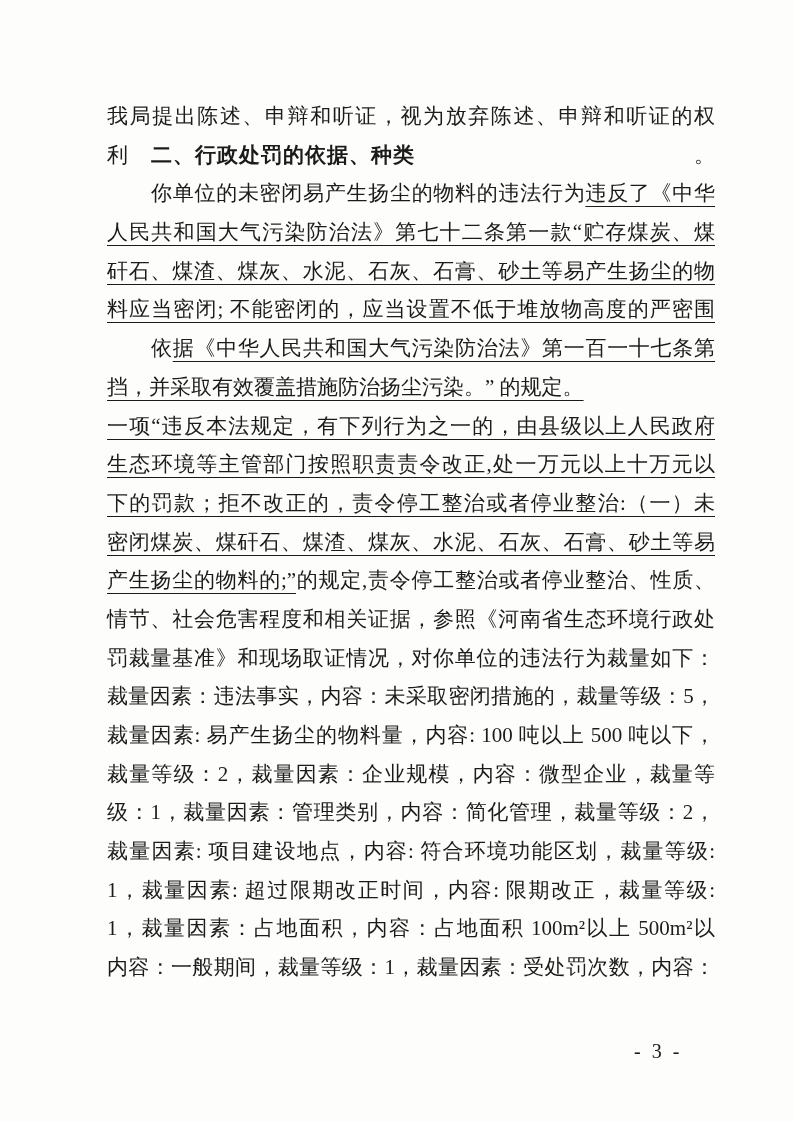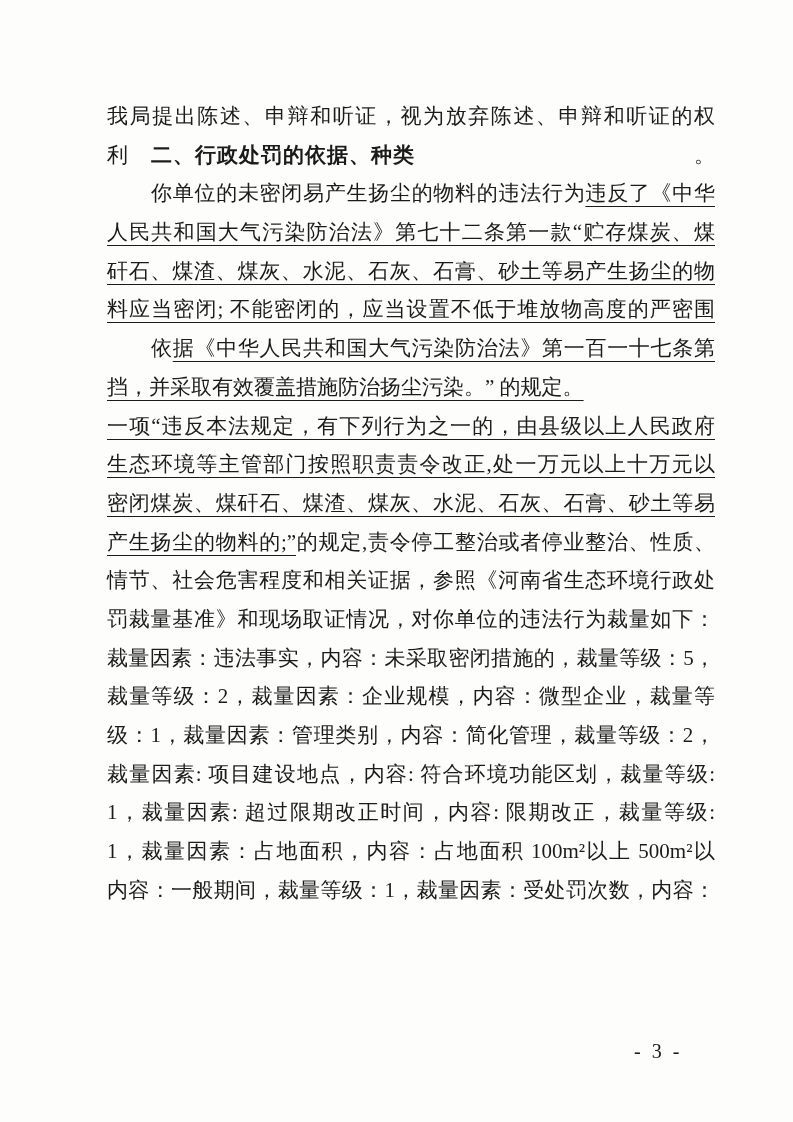--- a/index.html
+++ b/index.html
@@ -71,25 +71,27 @@
       <div class="line full"><span class="plain">我局提出陈述、申辩和听证，视为放弃陈述、申辩和听证的权利。</span></div>
       <div class="line heading indent"><span class="plain">二、行政处罚的依据、种类</span></div>
       <div class="line indent full"><span class="plain">你单位的未密闭易产生扬尘的物料的违法行为</span><span class="u">违反了《中华</span></div>
       <div class="line full"><span class="u">人民共和国大气污染防治法》第七十二条第一款“贮存煤炭、煤</span></div>
       <div class="line full"><span class="u">矸石、煤渣、煤灰、水泥、石灰、石膏、砂土等易产生扬尘的物</span></div>
       <div class="line full"><span class="u">料应当密闭; 不能密闭的，应当设置不低于堆放物高度的严密围</span></div>
       <div class="line indent full"><span class="plain">依</span><span class="u">据《中华人民共和国大气污染防治法》第一百一十七条第</span></div>
       <div class="line"><span class="u">挡，并采取有效覆盖措施防治扬尘污染。” 的规定。</span></div>
       <div class="line full"><span class="u">一项“违反本法规定，有下列行为之一的，由县级以上人民政府</span></div>
       <div class="line full"><span class="u">生态环境等主管部门按照职责责令改正,处一万元以上十万元以</span></div>
+      <div class="line full"><span class="u">下的罚款；拒不改正的，责令停工整治或者停业整治:（一）未</span></div>
       <div class="line full"><span class="u">密闭煤炭、煤矸石、煤渣、煤灰、水泥、石灰、石膏、砂土等易</span></div>
       <div class="line full"><span class="u">产生扬尘的物料的;”</span><span class="plain">的规定,责令停工整治或者停业整治、性质、</span></div>
       <div class="line full"><span class="plain">情节、社会危害程度和相关证据，参照《河南省生态环境行政处</span></div>
       <div class="line full"><span class="plain">罚裁量基准》和现场取证情况，对你单位的违法行为裁量如下：</span></div>
       <div class="line full"><span class="plain">裁量因素：违法事实，内容：未采取密闭措施的，裁量等级：5，</span></div>
+      <div class="line full"><span class="plain">裁量因素: 易产生扬尘的物料量，内容: 100 吨以上 500 吨以下，</span></div>
       <div class="line full"><span class="plain">裁量等级：2，裁量因素：企业规模，内容：微型企业，裁量等</span></div>
       <div class="line full"><span class="plain">级：1，裁量因素：管理类别，内容：简化管理，裁量等级：2，</span></div>
       <div class="line full"><span class="plain">裁量因素: 项目建设地点，内容: 符合环境功能区划，裁量等级:</span></div>
       <div class="line full"><span class="plain">1，裁量因素: 超过限期改正时间，内容: 限期改正，裁量等级:</span></div>
       <div class="line full"><span class="plain">1，裁量因素：占地面积，内容：占地面积 100m²以上 500m²以</span></div>
       <div class="line full"><span class="plain">内容：一般期间，裁量等级：1，裁量因素：受处罚次数，内容：</span></div>
     </div>
 </div>
 
 <div class="pagenum">- 3 -</div>

